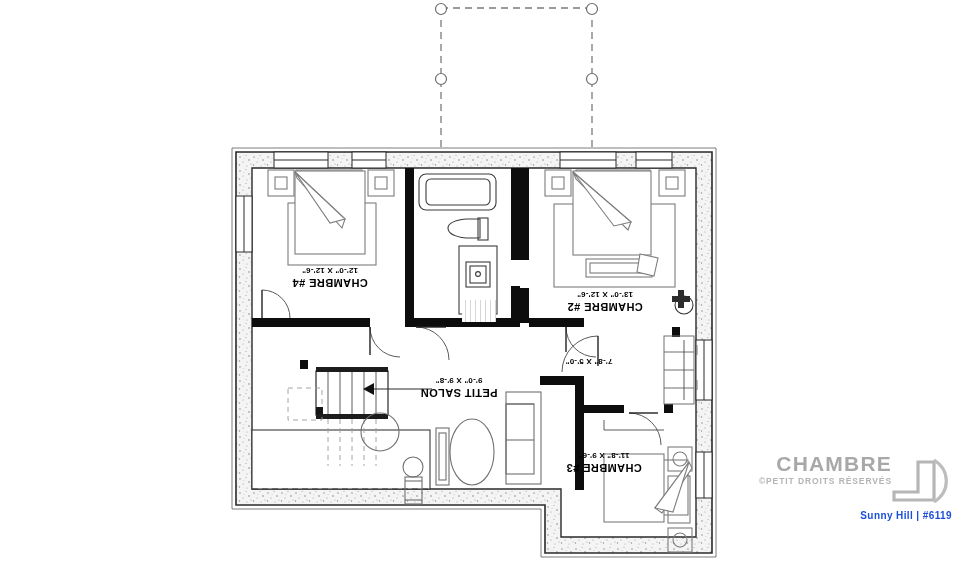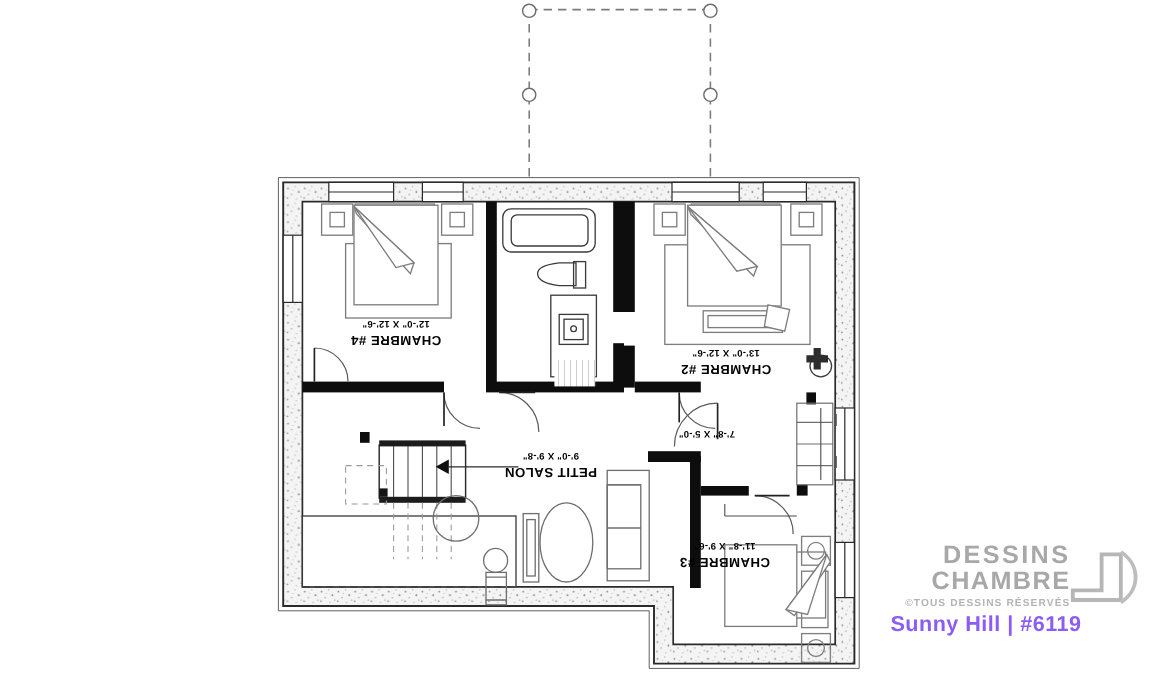--- a/index.html
+++ b/index.html
@@ -55,22 +55,22 @@
     line-height:1.0;
     user-select:none;
   }
   .brand-line1{display:block;font-size:21px;letter-spacing:2.0px;}
   .brand-line2{display:block;font-size:21px;letter-spacing:1.2px;margin-top:1px;}
   .brand-rights{
     display:block;font-size:8.5px;letter-spacing:.9px;margin-top:3px;color:#b4b4b4;
   }
   #brand-mark{position:absolute;left:146px;top:6px;}
   .brand-plan{
-    position:absolute;left:0;top:60px;width:210px;text-align:left;
-    color:#8b5cf6;font-size:18px;font-weight:bold;letter-spacing:.4px;
+    position:absolute;left:0;top:60px;width:210px;text-align:right;
+    color:#1d4ed8;font-size:10px;font-weight:bold;letter-spacing:.4px;
     user-select:none;
   }
 </style>
 </head>
 <body>
 
 <svg id="plan-canvas" viewBox="0 0 960 569" xmlns="http://www.w3.org/2000/svg">
   <defs>
 
     <pattern id="speckle" width="14" height="14" patternUnits="userSpaceOnUse">
@@ -330,23 +330,22 @@
 
   <div class="room-label" style="left:544px;top:451px;width:120px;">
     <span class="rm-name">CHAMBRE #3</span>
     <span class="rm-dim">11'-8" X 9'-6"</span>
   </div>
 
   <div class="dim-only" style="left:556px;top:357px;width:66px;text-align:center;">7'-8" X 5'-0"</div>
 
   <div id="branding">
     <div class="brand-wordmark">
-      <span class="brand-line1">DESSINS</span>
       <span class="brand-line2">CHAMBRE</span>
-      <span class="brand-rights">©TOUS DESSINS RÉSERVÉS</span>
+      <span class="brand-rights">©PETIT DROITS RÉSERVÉS</span>
     </div>
 
     <svg id="brand-mark" width="62" height="54" viewBox="0 0 62 54">
       <path d="M6,44 L6,36 L30,36 L30,6 L46,6 L46,44 Z" fill="none" stroke="#b6b6b6" stroke-width="3.2" stroke-linejoin="miter"></path>
       <path d="M46,4 a30,26 0 0,1 0,42" fill="none" stroke="#bdbdbd" stroke-width="3.2"></path>
     </svg>
 
     <div class="brand-plan">Sunny Hill | #6119</div>
   </div>
 

